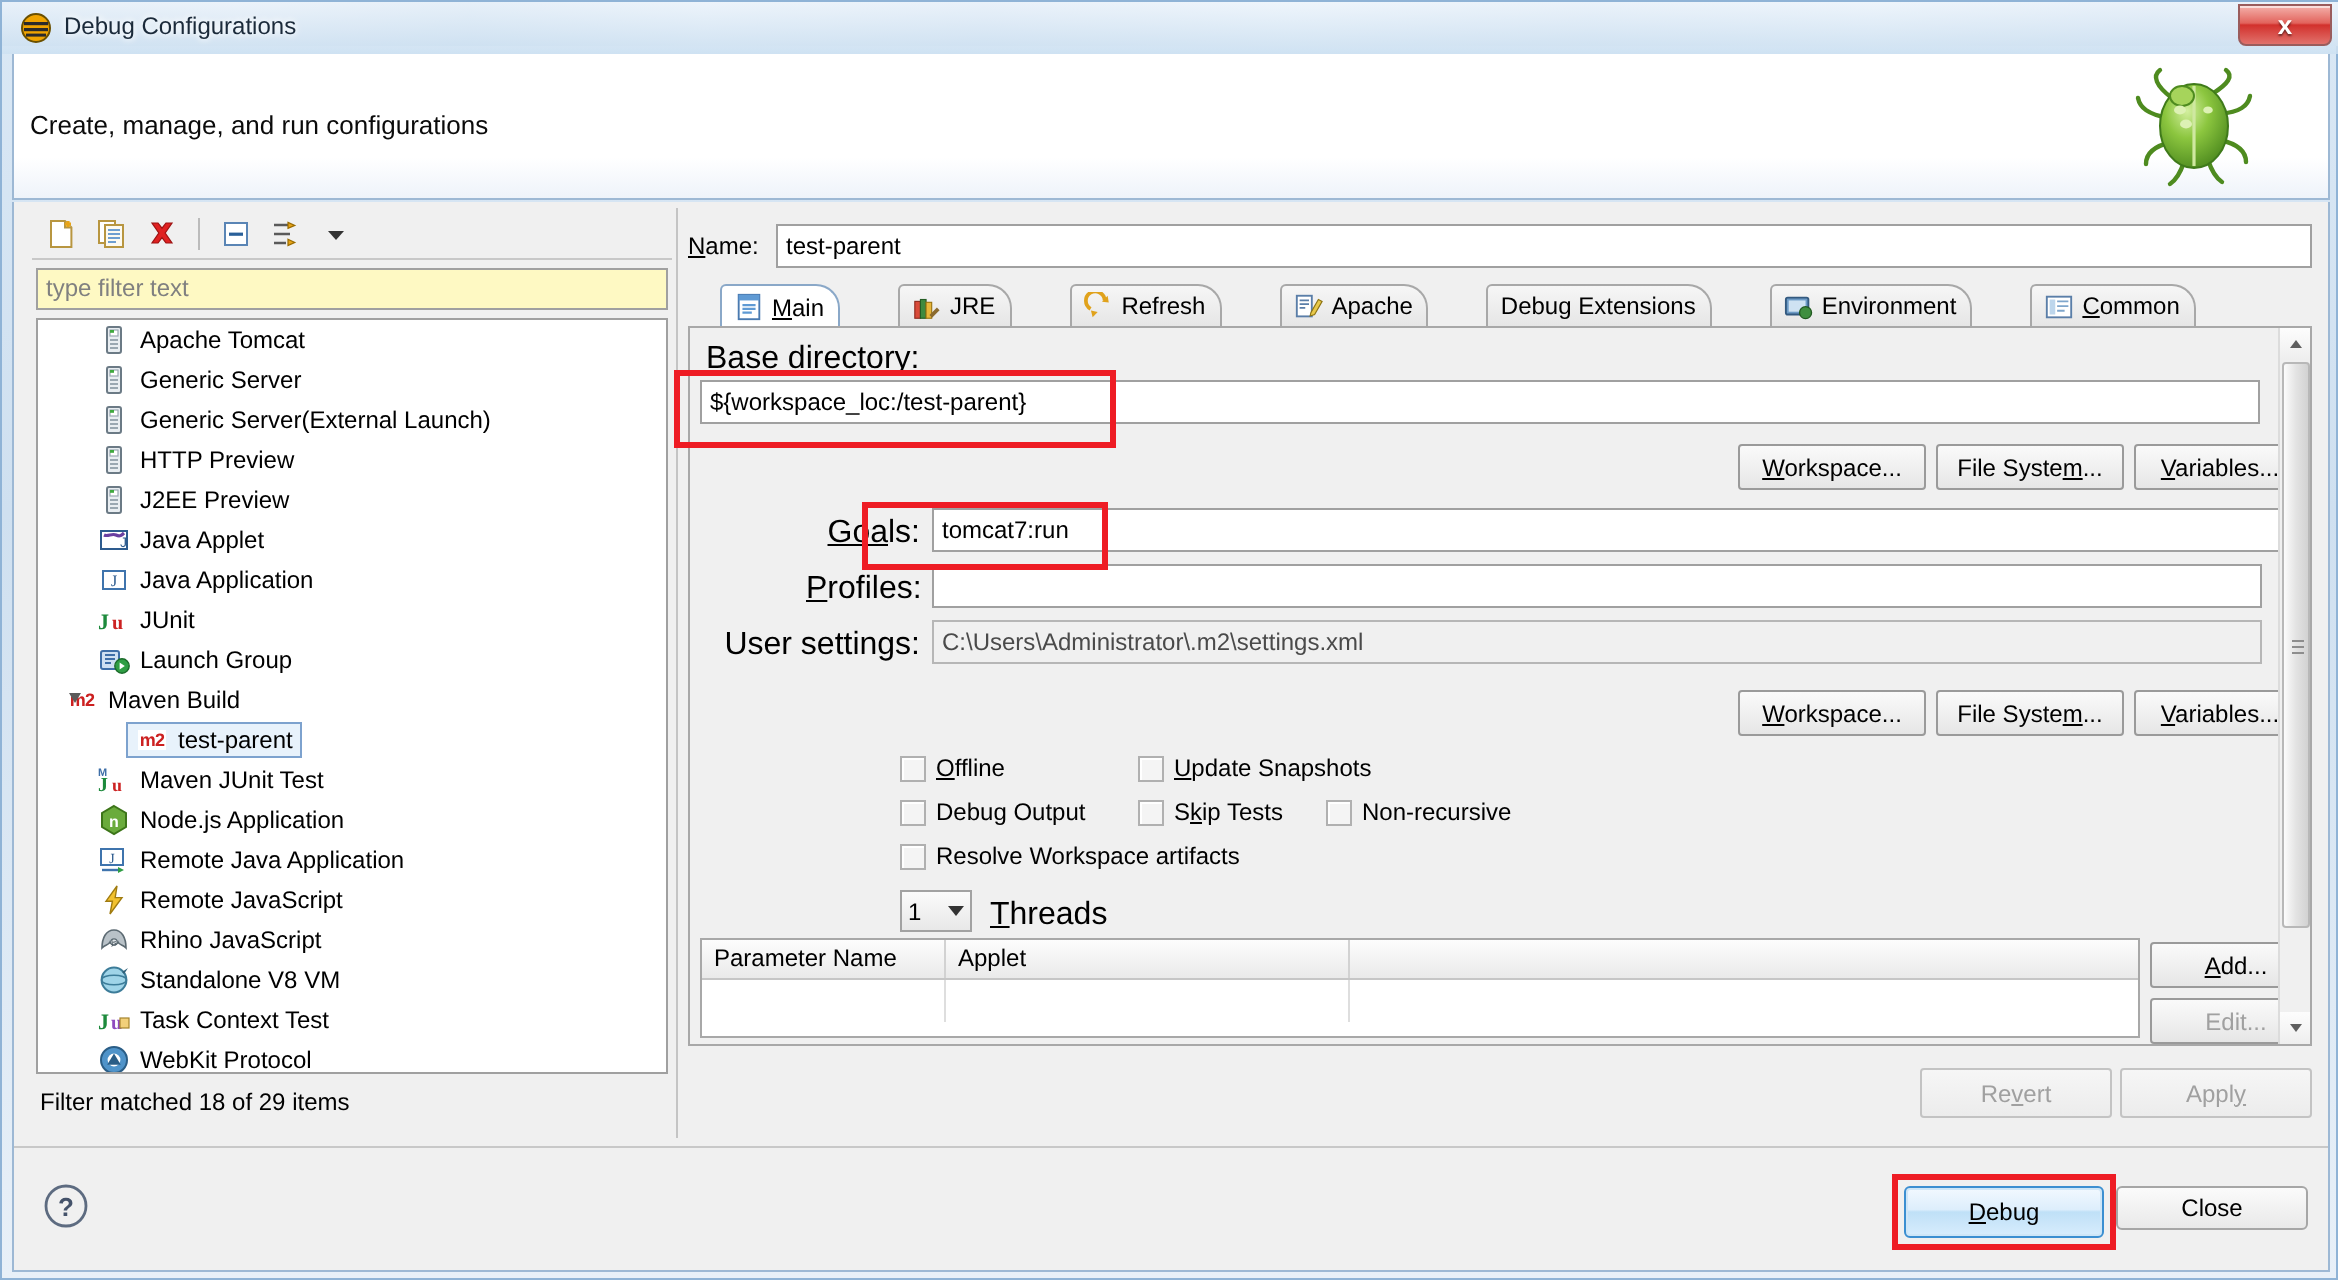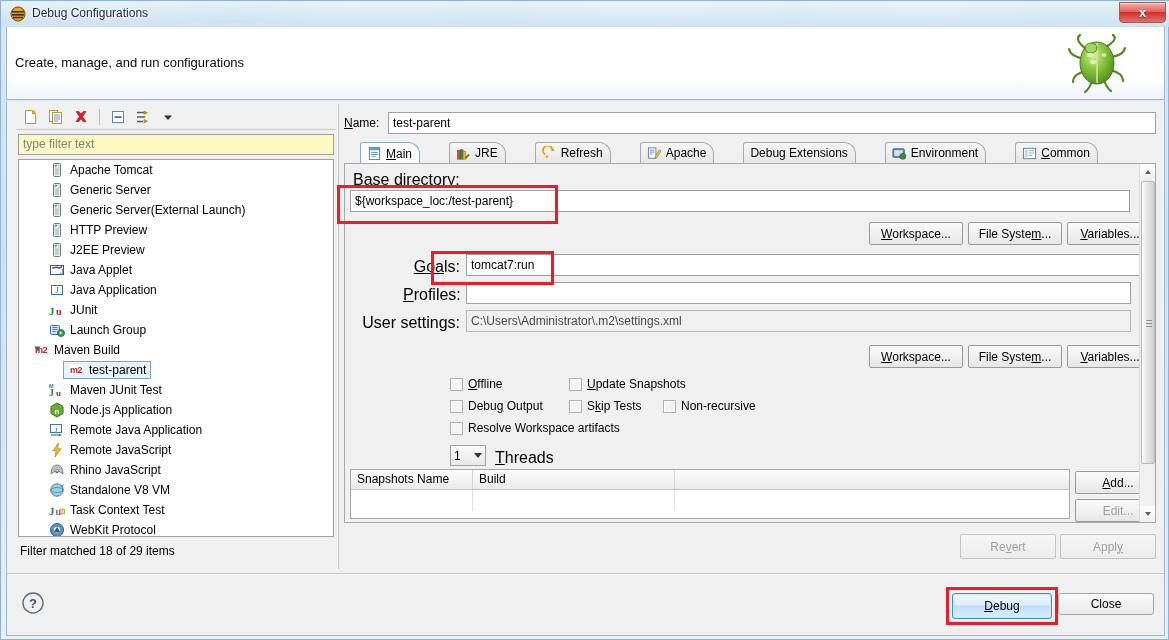--- a/index.html
+++ b/index.html
@@ -720,22 +720,22 @@
         </div>
 
         <div class="combo" style="position:absolute;left:105px;top:281px;">
           <span>1</span>
           <span class="caret"></span>
         </div>
         <div class="form-label" style="position:absolute;left:150px;top:285px;"><span class="u">T</span>hreads</div>
 
         <div id="param-table" style="left:5px;top:305px;width:720px;height:50px;">
           <div class="pt-head">
-            <div style="width:122px;">Snapshots Name</div>
-            <div style="width:202px;">Build</div>
+            <div style="width:122px;">Parameter Name</div>
+            <div style="width:202px;">Applet</div>
             <div style="flex:1;border-right:none;"></div>
           </div>
           <div class="pt-row">
             <div style="width:122px;"></div>
               <div style="width:202px;"></div>
               <div style="flex:1;border-right:none;"></div>
           </div>
         </div>
 
         <div class="gbtn" style="position:absolute;left:730px;top:307px;width:58px;">

